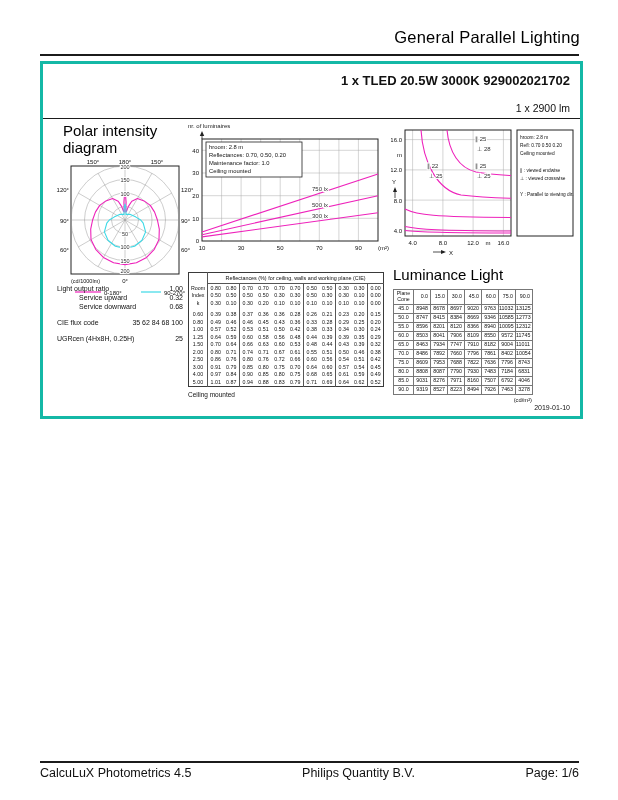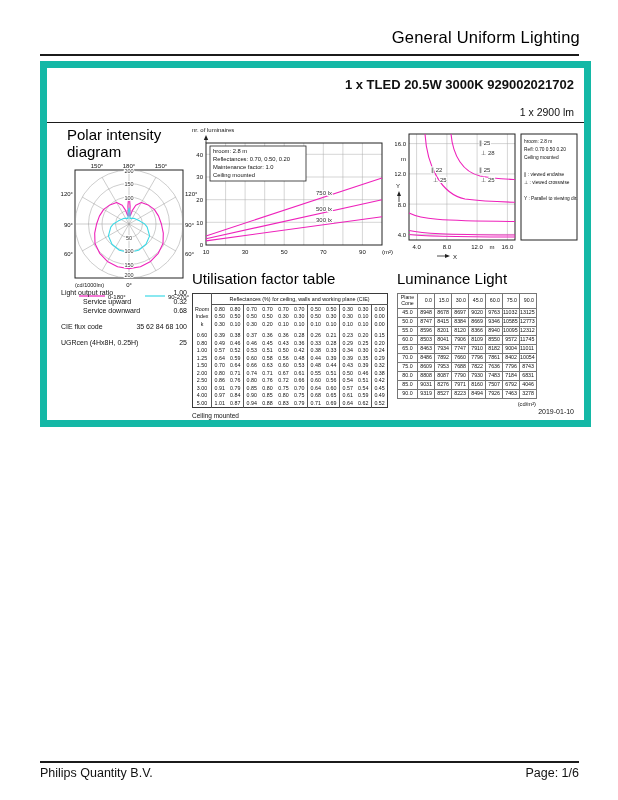--- a/index.html
+++ b/index.html
@@ -2,21 +2,21 @@
 <html><head>
 <meta charset="utf-8">
 <style>
   html,body{margin:0;padding:0;}
   body{width:618px;height:800px;position:relative;background:#ffffff;
        font-family:"Liberation Sans", sans-serif;color:#111;overflow:hidden;}
   
   .hdr-title{position:absolute;right:38px;top:28px;font-size:16.5px;letter-spacing:.2px;color:#000;}
   .hdr-rule{position:absolute;left:40px;top:54px;width:539px;height:2px;background:#1b1b1b;}
   
-  .main-box{position:absolute;left:40px;top:61px;width:537px;height:352px;border:7px solid #14b8a6;}
+  .main-box{position:absolute;left:40px;top:61px;width:537px;height:352px;border:3px solid #14b8a6;}
   .prod-title{position:absolute;right:10px;top:9px;font-size:13px;font-weight:bold;}
   .prod-flux{position:absolute;right:10px;top:38px;font-size:10.5px;text-align:right;}
   .box-rule{position:absolute;left:0;right:0;top:54px;border-top:1.5px solid #1b1b1b;}
   .content{position:absolute;left:0;right:0;top:56px;bottom:0;}
   .sec-title{font-size:15px;font-weight:normal;color:#000;}
   
   .polar-sec{position:absolute;left:8px;top:2px;width:152px;}
   .polar-sec .sec-title{margin-left:12px;}
   .qty-sec{position:absolute;left:145px;top:2px;width:212px;}
   .ugr-sec{position:absolute;left:348px;top:2px;width:190px;}
@@ -46,21 +46,21 @@
   .ftr-rule{position:absolute;left:40px;top:761px;width:539px;height:2px;background:#1b1b1b;}
   .ftr{position:absolute;left:40px;top:766px;width:539px;display:flex;justify-content:space-between;font-size:12.5px;}
   
   svg text{font-family:"Liberation Sans",sans-serif;fill:#111;}
   .halo{paint-order:stroke;stroke:#fff;stroke-width:2px;fill:#333;}
   .t55{font-size:5.5px;}.t58{font-size:5.8px;}.t6{font-size:6px;}.t48{font-size:4.8px;}
 </style>
 </head>
 <body>
 
-<div class="hdr-title">General Uniform Lighting</div>
+<div class="hdr-title">General Parallel Lighting</div>
 <div class="hdr-rule"></div>
 
 <div class="main-box">
   <div class="prod-title">1 x TLED 20.5W 3000K 929002021702</div>
   <div class="prod-flux">1 x 2900 lm</div>
   <div class="box-rule"></div>
 
   <div class="content">
 
     <div class="polar-sec">
@@ -269,21 +269,20 @@
         <span>35 62 84 68 100</span>
       </div>
       <div class="gap"></div>
       <div class="row">
         <span>UGRcen (4Hx8H, 0.25H)</span>
         <span>25</span>
       </div>
     </div>
 
     <div class="uf-sec">
-      <div class="sec-title">Utilisation factor table</div>
       <table class="uf">
         <colgroup>
           <col style="width:19px">
             <col style="width:16px">
             <col style="width:16px">
             <col style="width:16px">
           <col style="width:16px">
             <col style="width:16px">
             <col style="width:16px">
             <col style="width:16px">
@@ -618,15 +617,16 @@
       </table>
       <div class="lum-unit">(cd/m²)</div>
     </div>
 
     <div class="date-note">2019-01-10</div>
   </div>
 </div>
 
 <div class="ftr-rule"></div>
 <div class="ftr">
+  <span>CalcuLuX Photometrics 4.5</span>
   <span>Philips Quantity B.V.</span>
   <span>Page: 1/6</span>
 </div>
 
 </body></html>

